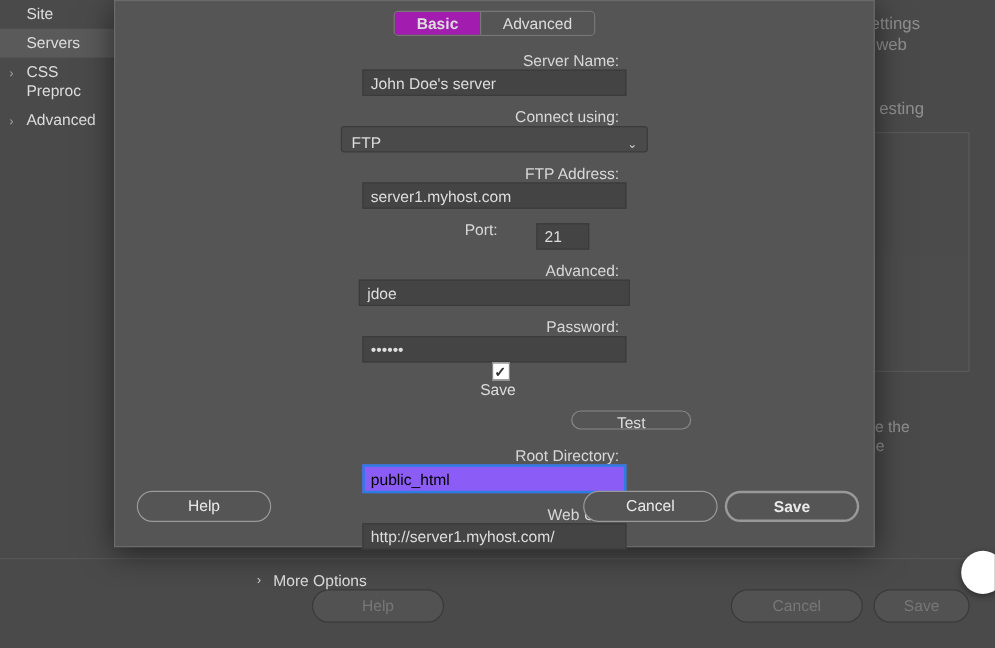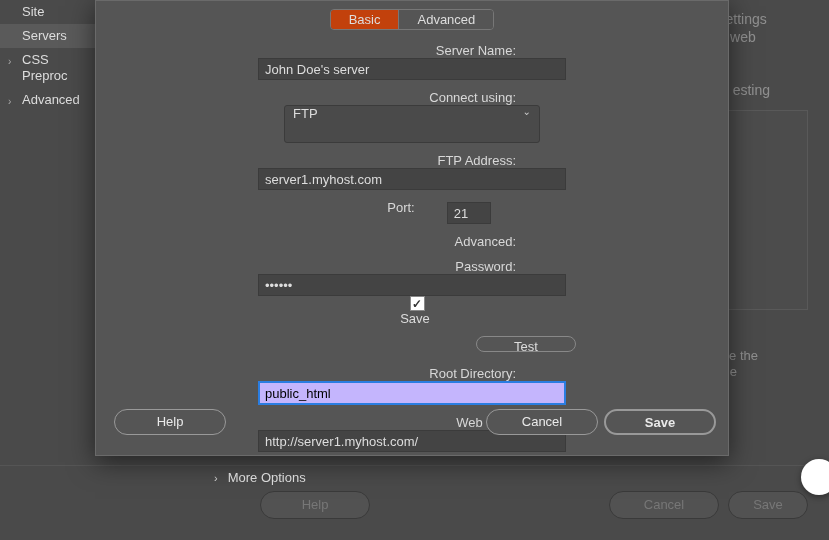--- a/index.html
+++ b/index.html
@@ -25,30 +25,30 @@
 
   .fab { position: absolute; right: -8px; bottom: 45px; width: 36px; height: 36px; border-radius: 50%; background: #fff; box-shadow: 0 2px 6px rgba(0,0,0,0.4); }
 
   
   .modal { position: absolute; left: 95px; top: 0; width: 634px; height: 456px; background: #555555; border: 1px solid #6a6a6a; box-shadow: 0 6px 25px rgba(0,0,0,0.55); }
 
   .tabbar { position: absolute; left: 0; right: 0; top: 8px; text-align: center; }
   .tabgroup { display: inline-flex; border: 1px solid #777; border-radius: 4px; overflow: hidden; }
   .tab { padding: 2px 18px; font-size: 13px; color: #ddd; cursor: pointer; background: #555; }
   .tab + .tab { border-left: 1px solid #777; }
-  .tab.active { background: #c2410c; }
+  .tab.active { background: #a21caf; font-weight: bold; }
 
   .form { position: absolute; left: 0; right: 0; top: 42px; }
   .row { display: flex; align-items: center; margin-bottom: 10px; flex-direction: column; }
   .lbl { width: 228px; text-align: right; padding-right: 10px; color: #d8d8d8; font-size: 13px; }
   .input { height: 22px; background: #444; border: 1px solid #3b3b3b; color: #ddd; padding: 0 6px; font-size: 13px; outline: none; }
-  .input.w260 { width: 308px; }
+  .input.w260 { width: 220px; }
   .input.w60 { width: 44px; margin-top: 12px; }
-  .input.focused { background: #c4b5fd; color: #000; border: 2px solid #2a7de1; height: 24px; padding: 0 5px; }
-  .select { position: relative; display: flex; align-items: flex-start; justify-content: space-between; width: 256px; height: 38px; background: #4a4a4a; border: 1px solid #3b3b3b; border-radius: 3px; color: #ddd; padding: 0 8px; font-size: 13px; cursor: pointer; }
+  .input.focused { background: #8b5cf6; color: #000; border: 2px solid #2a7de1; height: 24px; padding: 0 5px; }
+  .select { position: relative; display: flex; align-items: flex-end; justify-content: space-between; width: 256px; height: 22px; background: #4a4a4a; border: 1px solid #3b3b3b; border-radius: 3px; color: #ddd; padding: 0 8px; font-size: 13px; cursor: pointer; }
   .select .caret { font-size: 10px; color: #ccc; }
   .portgrp { display: flex; align-items: center; margin-left: 54px; gap: 24px; }
   .portgrp .plabel { margin-right: 8px; color: #d8d8d8; font-size: 13px; }
   .chk { width: 15px; height: 15px; background: #fff; border: 1px solid #888; margin-left: 10px; display: inline-flex; align-items: center; justify-content: center; color: #333; font-size: 12px; font-weight: bold; }
   .savecap { margin-left: 6px; color: #ddd; font-size: 13px; }
 
   .testbtn { width: 100px; height: 16px; margin-left: 228px; border-radius: 11px; border: 1px solid #888; background: #555; color: #ddd; font-size: 13px; text-align: center; line-height: 20px; cursor: pointer; }
 
   .more { margin-top: 18px; margin-left: 118px; display: flex; align-items: center; color: #d8d8d8; font-size: 13px; cursor: pointer; }
   .more .chev2 { margin-right: 10px; font-size: 11px; color: #ccc; }
@@ -125,20 +125,21 @@
       <div class="lbl">FTP Address:</div>
       <input class="input w260" value="server1.myhost.com" style="">
       <div class="portgrp">
         <span class="plabel">Port:</span>
         <input class="input w60" value="21" style="">
       </div>
     </div>
 
     <div class="row">
       <div class="lbl">Advanced:</div>
+      <input class="input w260" style="width: 226px;" value="jdoe">
     </div>
 
     <div class="row">
       <div class="lbl">Password:</div>
       <input class="input w260" value="••••••" style="">
       <span class="chk">✓</span>
       <span class="savecap">Save</span>
     </div>
 
     <div class="row">

